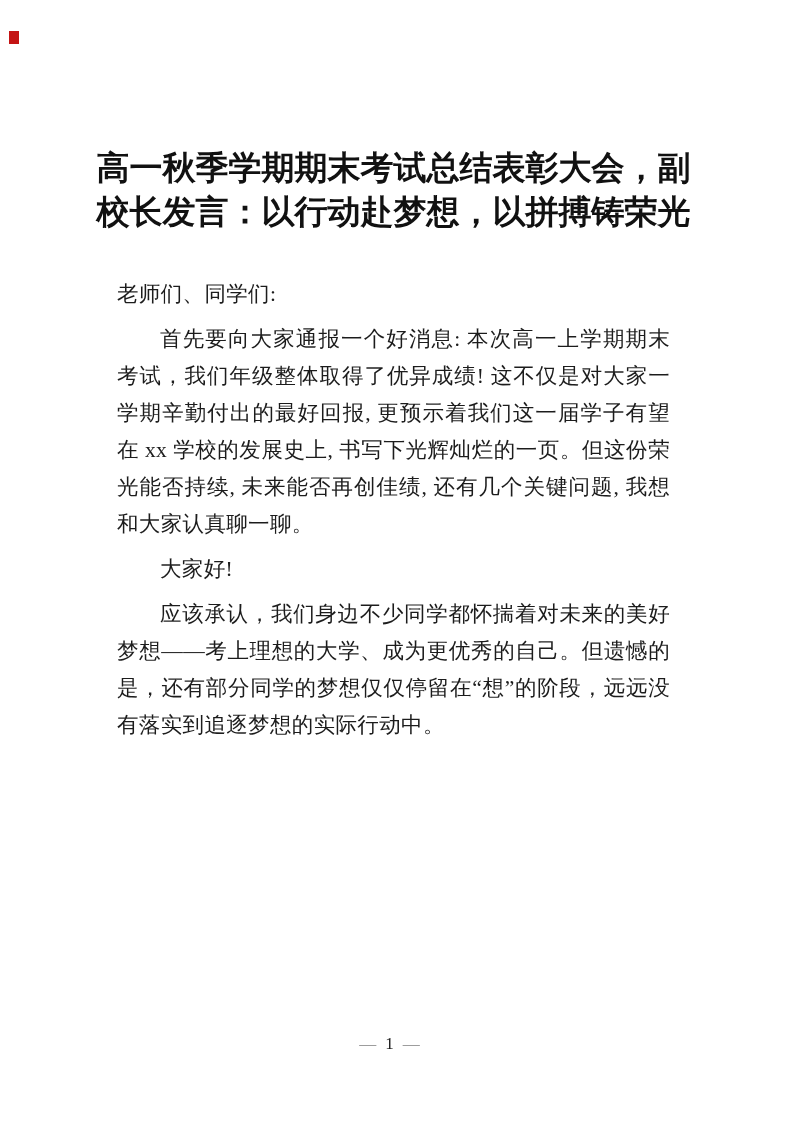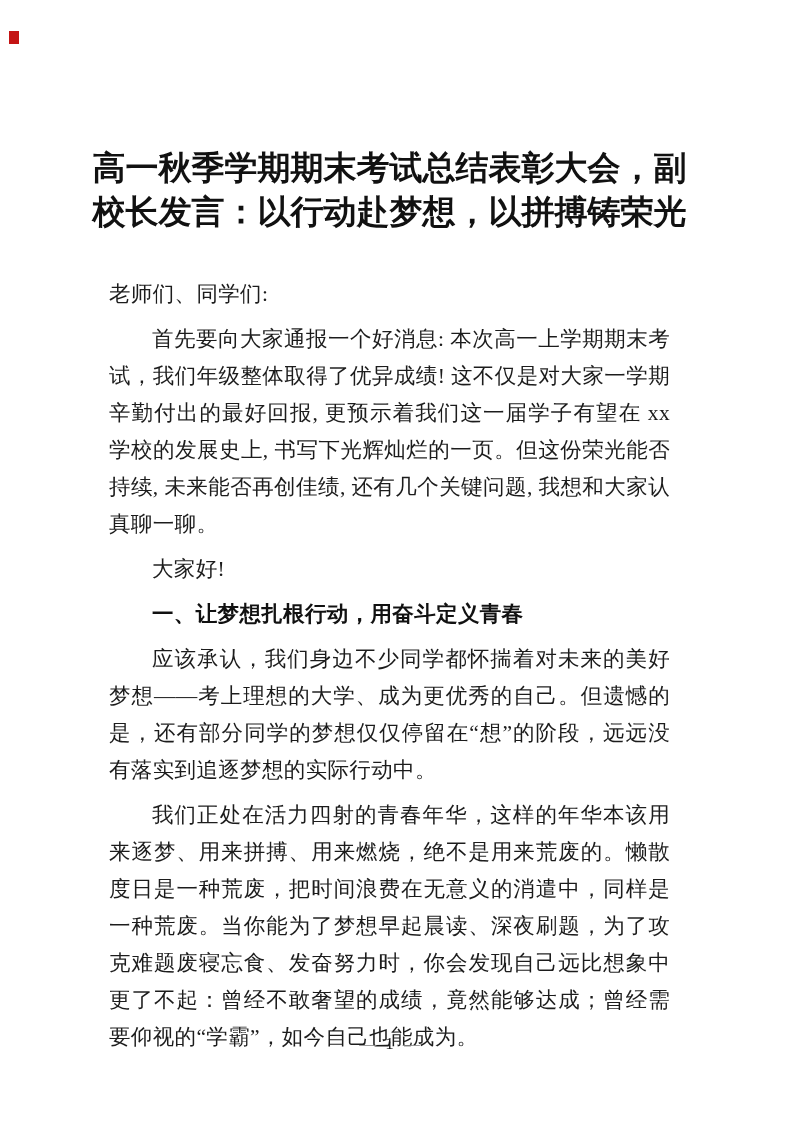--- a/index.html
+++ b/index.html
@@ -9,20 +9,21 @@
   }
   .page {
     position: relative;
     width: 779px;
     height: 1122px;
     background: #ffffff;
     overflow: hidden;
     font-family: "Liberation Serif", "DejaVu Serif", serif;
     color: #1b1b1b;
     box-sizing: border-box;
+    padding-left: 8px;
   }
   .red-marker {
     position: absolute;
     left: 9px;
     top: 31px;
     width: 10px;
     height: 13px;
     background: #c41414;
   }
   .doc-title {
@@ -79,22 +80,20 @@
 <div class="page">
 
   <div class="red-marker" style="background: rgb(196, 20, 20);"></div>
 
   <h1 class="doc-title">高一秋季学期期末考试总结表彰大会，副校长发言：以行动赴梦想，以拼搏铸荣光</h1>
 
   <div class="doc-body">
       <p class="salutation">老师们、同学们:</p>
       <p class="body">首先要向大家通报一个好消息: 本次高一上学期期末考试，我们年级整体取得了优异成绩! 这不仅是对大家一学期辛勤付出的最好回报, 更预示着我们这一届学子有望在 xx 学校的发展史上, 书写下光辉灿烂的一页。但这份荣光能否持续, 未来能否再创佳绩, 还有几个关键问题, 我想和大家认真聊一聊。</p>
       <p class="body">大家好!</p>
-      <p class="heading">一、让梦想扎根行动，用奋斗定义青春</p>
       <p class="body">应该承认，我们身边不少同学都怀揣着对未来的美好梦想——考上理想的大学、成为更优秀的自己。但遗憾的是，还有部分同学的梦想仅仅停留在“想”的阶段，远远没有落实到追逐梦想的实际行动中。</p>
-      <p class="body">我们正处在活力四射的青春年华，这样的年华本该用来逐梦、用来拼搏、用来燃烧，绝不是用来荒废的。懒散度日是一种荒废，把时间浪费在无意义的消遣中，同样是一种荒废。当你能为了梦想早起晨读、深夜刷题，为了攻克难题废寝忘食、发奋努力时，你会发现自己远比想象中更了不起：曾经不敢奢望的成绩，竟然能够达成；曾经需要仰视的“学霸”，如今自己也能成为。</p>
     </div>
 
   <div class="page-footer">
     <span class="dash">—</span><span class="num">1</span><span class="dash">—</span>
   </div>
 
 </div>
 
 </body></html>

